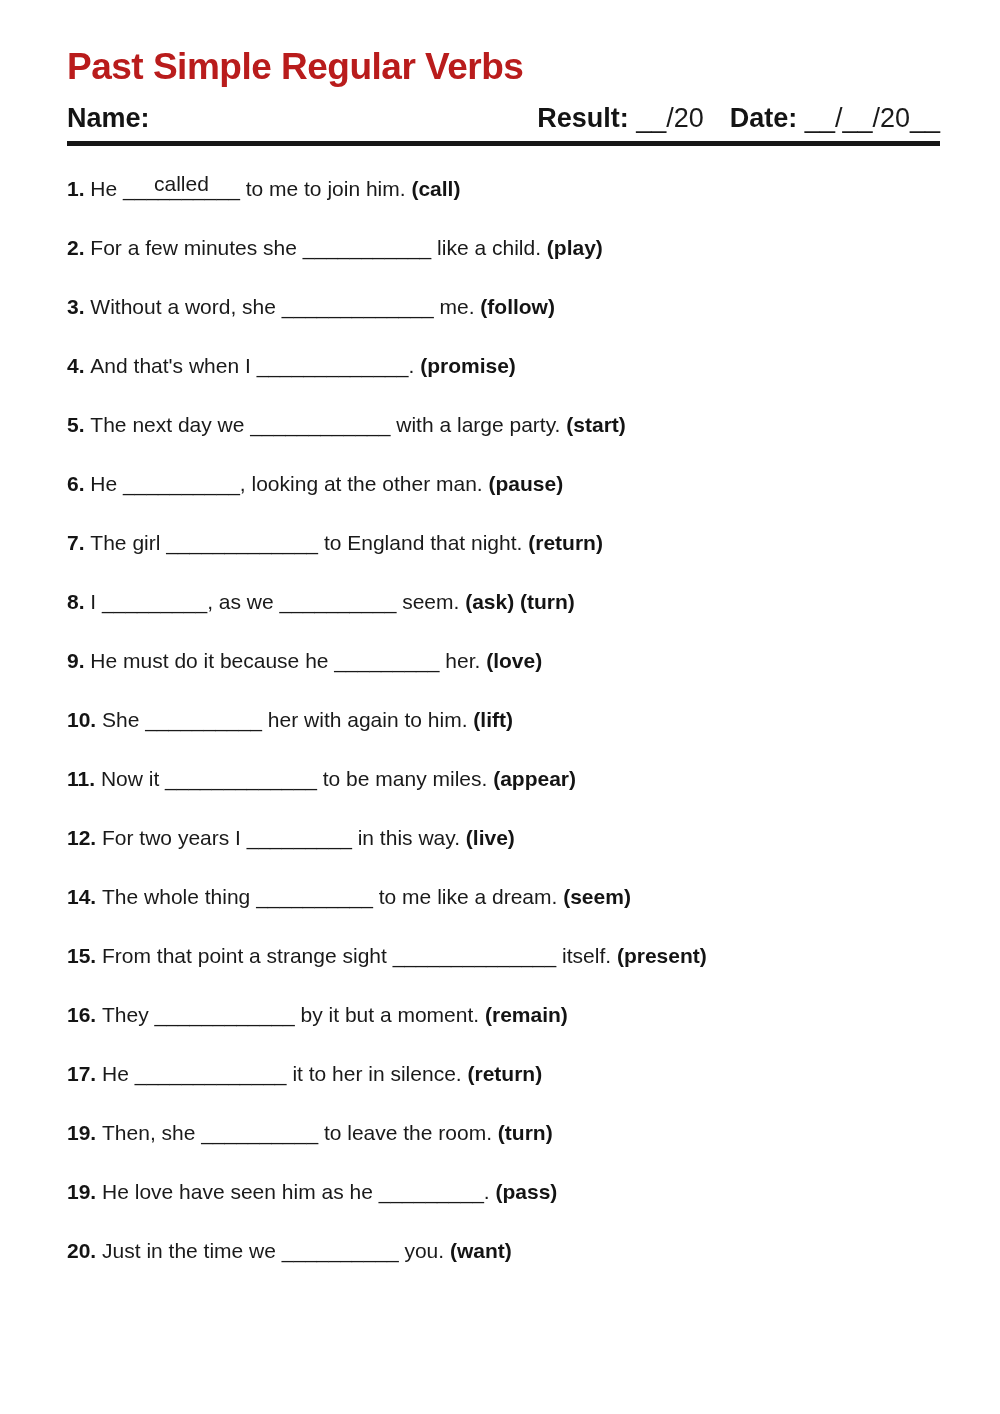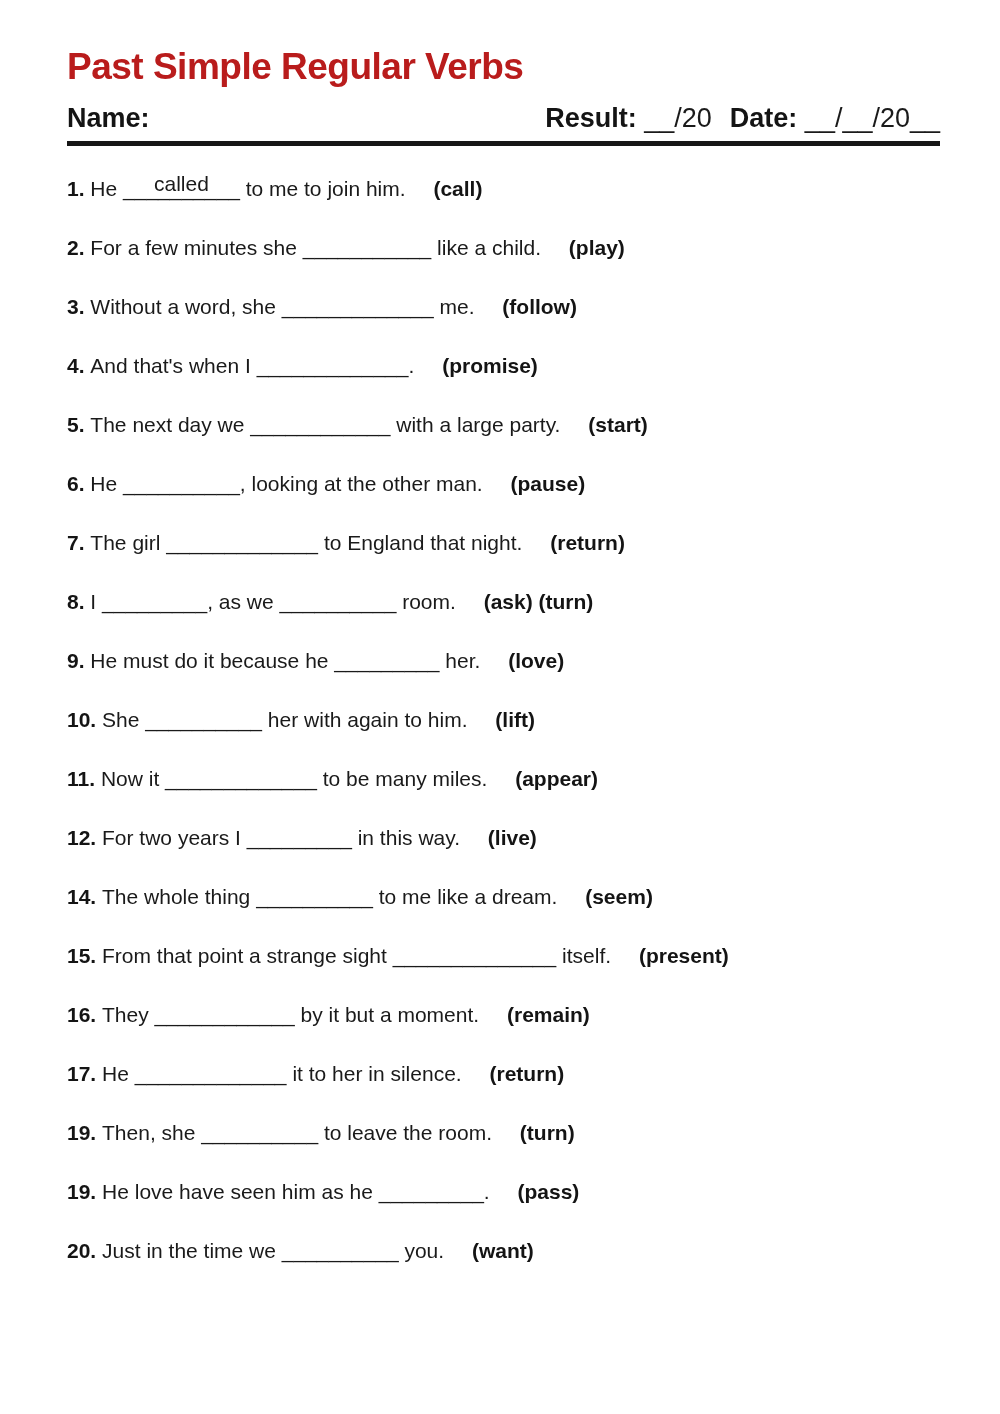--- a/index.html
+++ b/index.html
@@ -20,38 +20,38 @@
   .header-row {
     margin-top: 15px;
     display: flex;
     align-items: baseline;
     font-size: 27px;
     width: 873px;
   }
   .name-group { flex: 1 1 auto; }
   .label-bold { font-weight: bold; color: #141414; }
   .header-value { font-weight: normal; white-space: pre; }
-  .result-group { margin-right: 18px; white-space: nowrap; }
+  .result-group { margin-right: 26px; white-space: nowrap; }
   .date-group { white-space: nowrap; }
   .divider-rule {
     margin-top: 7px;
     width: 873px;
     height: 5px;
     background: #161616;
   }
   .exercise-list { margin-top: 31px; }
   .exercise-item {
     font-size: 21px;
     line-height: 24px;
     margin-bottom: 35px;
     white-space: nowrap;
   }
   .item-number { font-weight: bold; color: #141414; }
   .sentence-text { font-weight: normal; }
-  .verb-hint { font-weight: bold; color: #141414; margin-left: 22px; }
+  .verb-hint { font-weight: bold; color: #141414; }
   .answer-blank {
     position: relative;
     display: inline-block;
     vertical-align: baseline;
   }
   .blank-line { letter-spacing: 0; }
   .answer-text {
     position: absolute;
     left: 0;
     right: 0;
@@ -80,21 +80,21 @@
 <div class="divider-rule"></div>
 
 <div class="exercise-list">
     <div class="exercise-item"><span class="item-number">1. </span><span class="sentence-text">He </span><span class="answer-blank"><span class="blank-line">__________</span><span class="answer-text">called</span></span><span class="sentence-text"> to me to join him. </span><span class="verb-hint">(call)</span></div>
     <div class="exercise-item"><span class="item-number">2. </span><span class="sentence-text">For a few minutes she </span><span class="answer-blank"><span class="blank-line">___________</span></span><span class="sentence-text"> like a child. </span><span class="verb-hint">(play)</span></div>
     <div class="exercise-item"><span class="item-number">3. </span><span class="sentence-text">Without a word, she </span><span class="answer-blank"><span class="blank-line">_____________</span></span><span class="sentence-text"> me. </span><span class="verb-hint">(follow)</span></div>
     <div class="exercise-item"><span class="item-number">4. </span><span class="sentence-text">And that's when I </span><span class="answer-blank"><span class="blank-line">_____________</span></span><span class="sentence-text">. </span><span class="verb-hint">(promise)</span></div>
     <div class="exercise-item"><span class="item-number">5. </span><span class="sentence-text">The next day we </span><span class="answer-blank"><span class="blank-line">____________</span></span><span class="sentence-text"> with a large party. </span><span class="verb-hint">(start)</span></div>
     <div class="exercise-item"><span class="item-number">6. </span><span class="sentence-text">He </span><span class="answer-blank"><span class="blank-line">__________</span></span><span class="sentence-text">, looking at the other man. </span><span class="verb-hint">(pause)</span></div>
     <div class="exercise-item"><span class="item-number">7. </span><span class="sentence-text">The girl </span><span class="answer-blank"><span class="blank-line">_____________</span></span><span class="sentence-text"> to England that night. </span><span class="verb-hint">(return)</span></div>
-    <div class="exercise-item"><span class="item-number">8. </span><span class="sentence-text">I </span><span class="answer-blank"><span class="blank-line">_________</span></span><span class="sentence-text">, as we </span><span class="answer-blank"><span class="blank-line">__________</span></span><span class="sentence-text"> room. </span><span class="verb-hint">(ask) (turn)</span></div>
+    <div class="exercise-item"><span class="item-number">8. </span><span class="sentence-text">I </span><span class="answer-blank"><span class="blank-line">_________</span></span><span class="sentence-text">, as we </span><span class="answer-blank"><span class="blank-line">__________</span></span><span class="sentence-text"> seem. </span><span class="verb-hint">(ask) (turn)</span></div>
     <div class="exercise-item"><span class="item-number">9. </span><span class="sentence-text">He must do it because he </span><span class="answer-blank"><span class="blank-line">_________</span></span><span class="sentence-text"> her. </span><span class="verb-hint">(love)</span></div>
     <div class="exercise-item"><span class="item-number">10. </span><span class="sentence-text">She </span><span class="answer-blank"><span class="blank-line">__________</span></span><span class="sentence-text"> her with again to him. </span><span class="verb-hint">(lift)</span></div>
     <div class="exercise-item"><span class="item-number">11. </span><span class="sentence-text">Now it </span><span class="answer-blank"><span class="blank-line">_____________</span></span><span class="sentence-text"> to be many miles. </span><span class="verb-hint">(appear)</span></div>
     <div class="exercise-item"><span class="item-number">12. </span><span class="sentence-text">For two years I </span><span class="answer-blank"><span class="blank-line">_________</span></span><span class="sentence-text"> in this way. </span><span class="verb-hint">(live)</span></div>
     <div class="exercise-item"><span class="item-number">14. </span><span class="sentence-text">The whole thing </span><span class="answer-blank"><span class="blank-line">__________</span></span><span class="sentence-text"> to me like a dream. </span><span class="verb-hint">(seem)</span></div>
     <div class="exercise-item"><span class="item-number">15. </span><span class="sentence-text">From that point a strange sight </span><span class="answer-blank"><span class="blank-line">______________</span></span><span class="sentence-text"> itself. </span><span class="verb-hint">(present)</span></div>
     <div class="exercise-item"><span class="item-number">16. </span><span class="sentence-text">They </span><span class="answer-blank"><span class="blank-line">____________</span></span><span class="sentence-text"> by it but a moment. </span><span class="verb-hint">(remain)</span></div>
     <div class="exercise-item"><span class="item-number">17. </span><span class="sentence-text">He </span><span class="answer-blank"><span class="blank-line">_____________</span></span><span class="sentence-text"> it to her in silence. </span><span class="verb-hint">(return)</span></div>
     <div class="exercise-item"><span class="item-number">19. </span><span class="sentence-text">Then, she </span><span class="answer-blank"><span class="blank-line">__________</span></span><span class="sentence-text"> to leave the room. </span><span class="verb-hint">(turn)</span></div>
     <div class="exercise-item"><span class="item-number">19. </span><span class="sentence-text">He love have seen him as he </span><span class="answer-blank"><span class="blank-line">_________</span></span><span class="sentence-text">. </span><span class="verb-hint">(pass)</span></div>

